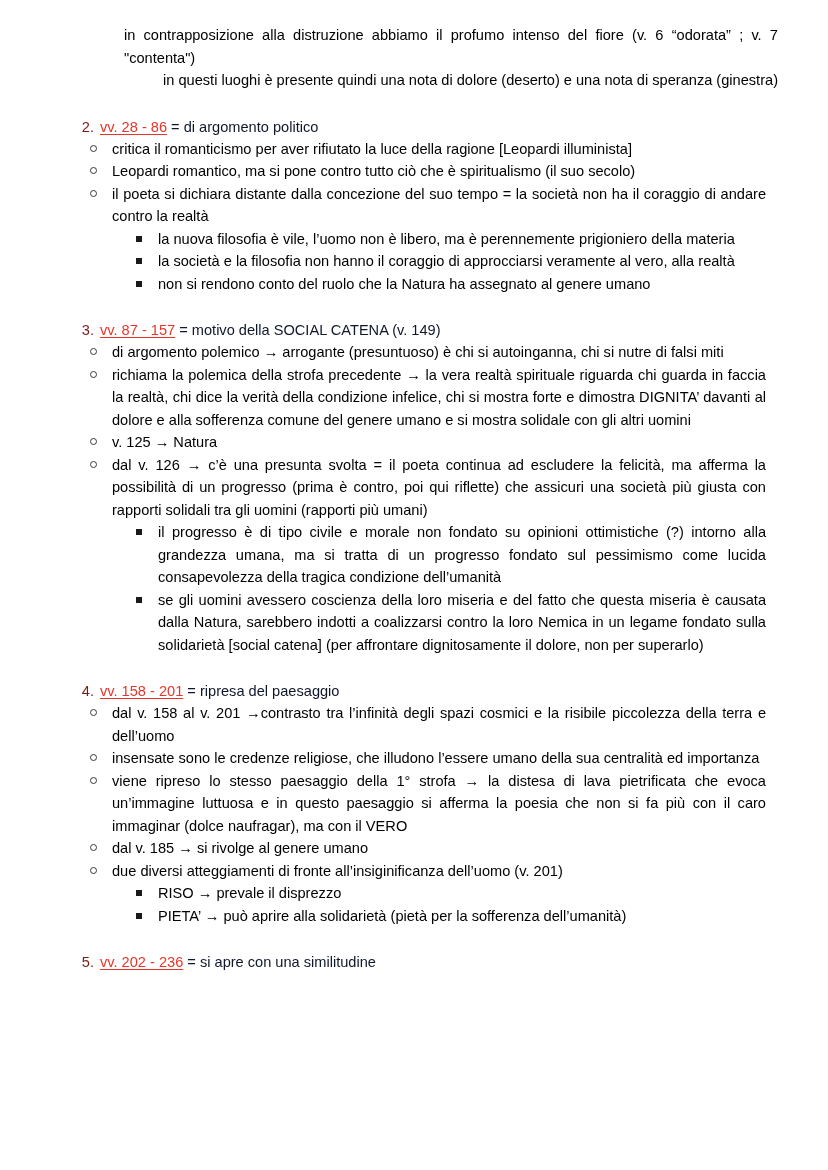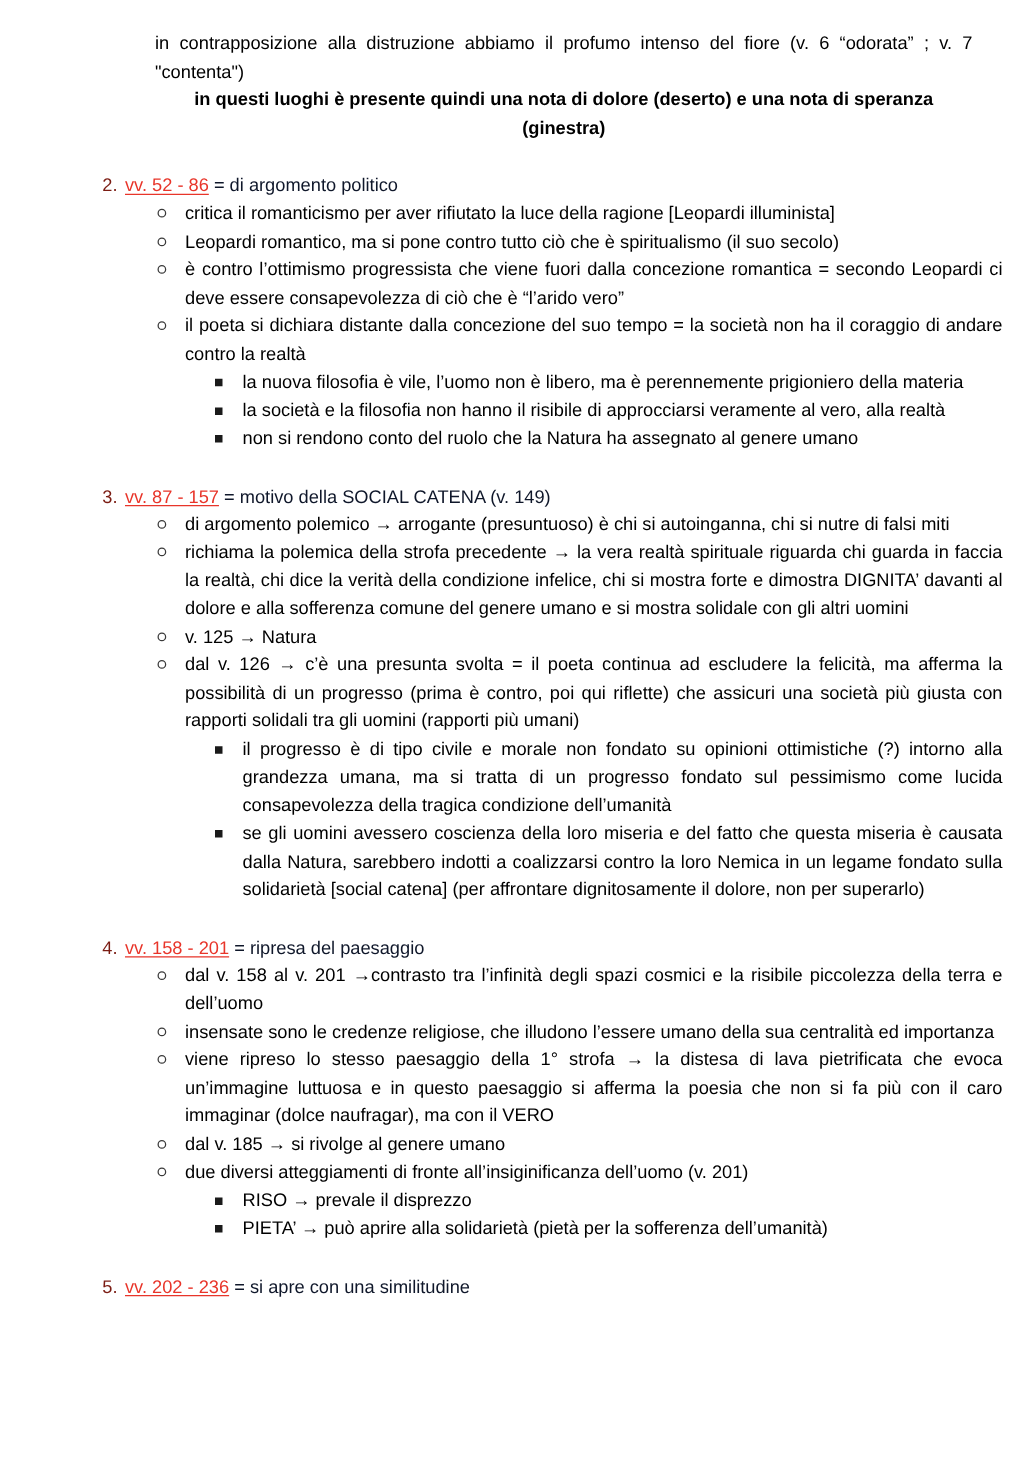--- a/index.html
+++ b/index.html
@@ -28,21 +28,21 @@
     padding-right: 0;
     width: 654px;
   }
   .intro p {
     margin: 0;
     font-size: 14.6px;
     line-height: 22.5px;
     text-align: justify;
     text-justify: inter-word;
   }
-  .intro p.last { text-align: center; font-weight: bold; }
+  .intro p.last { text-align: right; }
 
   
   .section { margin-top: 24px; }
   .section-head {
     position: relative;
     margin-left: 52px;
     width: 726px;
     font-size: 14.6px;
     line-height: 22px;
   }
@@ -64,21 +64,21 @@
   .head-rest { color: #0f172a; }
 
   
   ul.lvl2 {
     list-style: none;
     margin: 0;
     padding: 0;
   }
   ul.lvl2 > li {
     position: relative;
-    margin-left: 100px;
+    margin-left: 64px;
     width: 654px;
     padding-left: 0;
     font-size: 14.6px;
     line-height: 22.5px;
     text-align: justify;
     text-justify: inter-word;
   }
   ul.lvl2 > li > .bullet-o {
     position: absolute;
     left: -22px;
@@ -121,45 +121,41 @@
 
 <div class="page">
 
   <div class="intro">
     <p>in contrapposizione alla distruzione abbiamo il profumo intenso del fiore (v. 6 “odorata” ; v. 7 "contenta")</p>
     <p class="last">in questi luoghi è presente quindi una nota di dolore (deserto) e una nota di speranza (ginestra)</p>
   </div>
 
   <div id="sections-root">
       <div class="section">
-        <div class="section-head"><span class="section-num">2.</span><span class="vv">vv. 52 - 86</span><span class="head-rest"> = di argomento politico</span></div>
+        <div class="section-head"><span class="section-num">2.</span><span class="vv">vv. 28 - 86</span><span class="head-rest"> = di argomento politico</span></div>
         <ul class="lvl2">
           <li>
             <span class="bullet-o"></span>
             <span class="txt left">critica il romanticismo per aver rifiutato la luce della ragione [Leopardi illuminista]</span>
           </li>
           <li>
             <span class="bullet-o"></span>
             <span class="txt left">Leopardi romantico, ma si pone contro tutto ciò che è spiritualismo (il suo secolo)</span>
-          </li>
-          <li>
-            <span class="bullet-o"></span>
-            <span class="txt">è contro l’ottimismo progressista che viene fuori dalla concezione romantica = secondo Leopardi ci deve essere consapevolezza di ciò che è “l’arido vero”</span>
           </li>
           <li>
             <span class="bullet-o"></span>
             <span class="txt">il poeta si dichiara distante dalla concezione del suo tempo = la società non ha il coraggio di andare contro la realtà</span>
             <ul class="lvl3">
               <li>
                 <span class="bullet-sq"></span>
                 <span class="txt">la nuova filosofia è vile, l’uomo non è libero, ma è perennemente prigioniero della materia</span>
               </li>
               <li>
                 <span class="bullet-sq"></span>
-                <span class="txt">la società e la filosofia non hanno il risibile di approcciarsi veramente al vero, alla realtà</span>
+                <span class="txt">la società e la filosofia non hanno il coraggio di approcciarsi veramente al vero, alla realtà</span>
               </li>
               <li>
                 <span class="bullet-sq"></span>
                 <span class="txt left">non si rendono conto del ruolo che la Natura ha assegnato al genere umano</span>
               </li>
             </ul>
           </li>
         </ul>
       </div>
       <div class="section">

